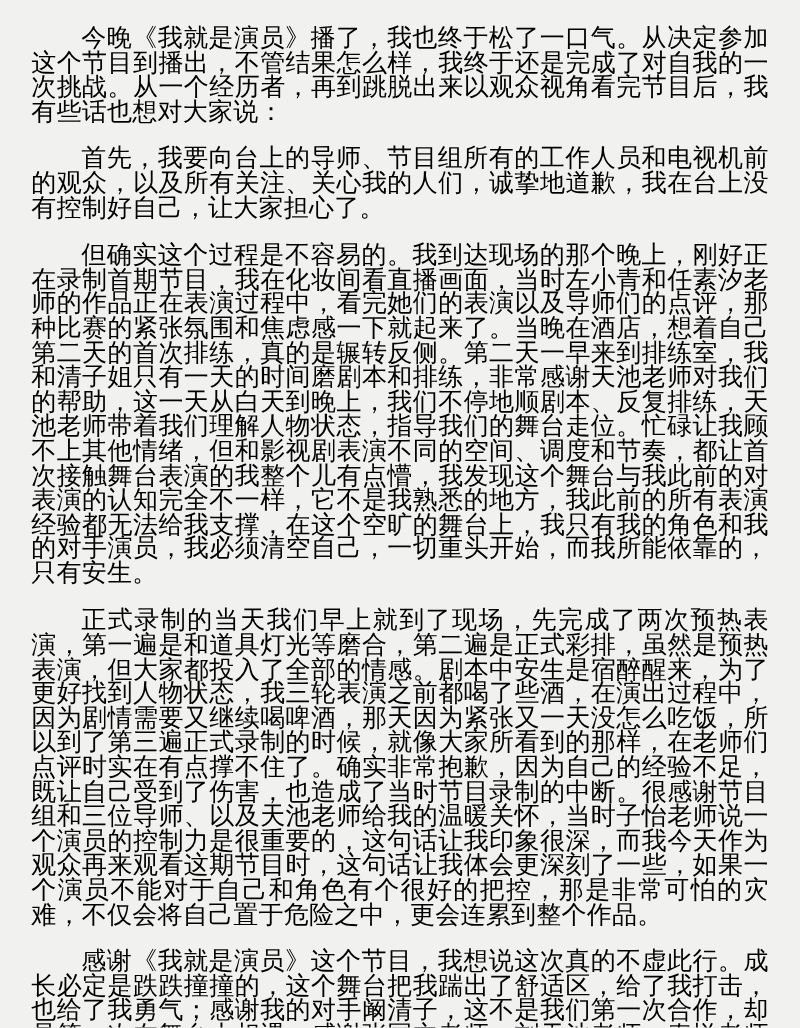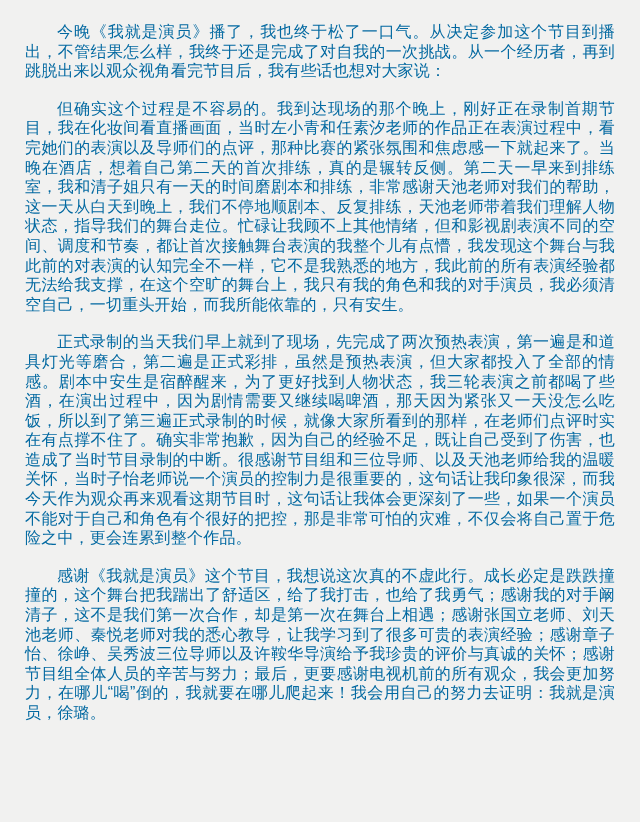--- a/index.html
+++ b/index.html
@@ -12,33 +12,34 @@
     height: 822px;
     overflow: hidden;
   }
   .document {
     width: 640px;
     height: 822px;
     background: #f1f1f0;
     padding: 22px 25px 16px 25px;
   }
   .para {
-    font-size: 16px;
+    font-size: 20px;
     line-height: 19.6px;
-    color: #0369a1;
+    color: #000000;
     text-align: justify;
     text-justify: inter-ideograph;
     text-indent: 2em;
     margin-bottom: 18px;
     letter-spacing: 0.2px;
     word-break: break-all;
   }
   .para:last-child { margin-bottom: 0; }
 </style>
 </head>
 <body>
 
 <div class="document">
   <p class="para">今晚《我就是演员》播了，我也终于松了一口气。从决定参加这个节目到播出，不管结果怎么样，我终于还是完成了对自我的一次挑战。从一个经历者，再到跳脱出来以观众视角看完节目后，我有些话也想对大家说：</p>
+  <p class="para">首先，我要向台上的导师、节目组所有的工作人员和电视机前的观众，以及所有关注、关心我的人们，诚挚地道歉，我在台上没有控制好自己，让大家担心了。</p>
   <p class="para">但确实这个过程是不容易的。我到达现场的那个晚上，刚好正在录制首期节目，我在化妆间看直播画面，当时左小青和任素汐老师的作品正在表演过程中，看完她们的表演以及导师们的点评，那种比赛的紧张氛围和焦虑感一下就起来了。当晚在酒店，想着自己第二天的首次排练，真的是辗转反侧。第二天一早来到排练室，我和清子姐只有一天的时间磨剧本和排练，非常感谢天池老师对我们的帮助，这一天从白天到晚上，我们不停地顺剧本、反复排练，天池老师带着我们理解人物状态，指导我们的舞台走位。忙碌让我顾不上其他情绪，但和影视剧表演不同的空间、调度和节奏，都让首次接触舞台表演的我整个儿有点懵，我发现这个舞台与我此前的对表演的认知完全不一样，它不是我熟悉的地方，我此前的所有表演经验都无法给我支撑，在这个空旷的舞台上，我只有我的角色和我的对手演员，我必须清空自己，一切重头开始，而我所能依靠的，只有安生。</p>
   <p class="para">正式录制的当天我们早上就到了现场，先完成了两次预热表演，第一遍是和道具灯光等磨合，第二遍是正式彩排，虽然是预热表演，但大家都投入了全部的情感。剧本中安生是宿醉醒来，为了更好找到人物状态，我三轮表演之前都喝了些酒，在演出过程中，因为剧情需要又继续喝啤酒，那天因为紧张又一天没怎么吃饭，所以到了第三遍正式录制的时候，就像大家所看到的那样，在老师们点评时实在有点撑不住了。确实非常抱歉，因为自己的经验不足，既让自己受到了伤害，也造成了当时节目录制的中断。很感谢节目组和三位导师、以及天池老师给我的温暖关怀，当时子怡老师说一个演员的控制力是很重要的，这句话让我印象很深，而我今天作为观众再来观看这期节目时，这句话让我体会更深刻了一些，如果一个演员不能对于自己和角色有个很好的把控，那是非常可怕的灾难，不仅会将自己置于危险之中，更会连累到整个作品。</p>
   <p class="para">感谢《我就是演员》这个节目，我想说这次真的不虚此行。成长必定是跌跌撞撞的，这个舞台把我踹出了舒适区，给了我打击，也给了我勇气；感谢我的对手阚清子，这不是我们第一次合作，却是第一次在舞台上相遇；感谢张国立老师、刘天池老师、秦悦老师对我的悉心教导，让我学习到了很多可贵的表演经验；感谢章子怡、徐峥、吴秀波三位导师以及许鞍华导演给予我珍贵的评价与真诚的关怀；感谢节目组全体人员的辛苦与努力；最后，更要感谢电视机前的所有观众，我会更加努力，在哪儿“喝”倒的，我就要在哪儿爬起来！我会用自己的努力去证明：我就是演员，徐璐。</p>
 </div>
 
 </body></html>

